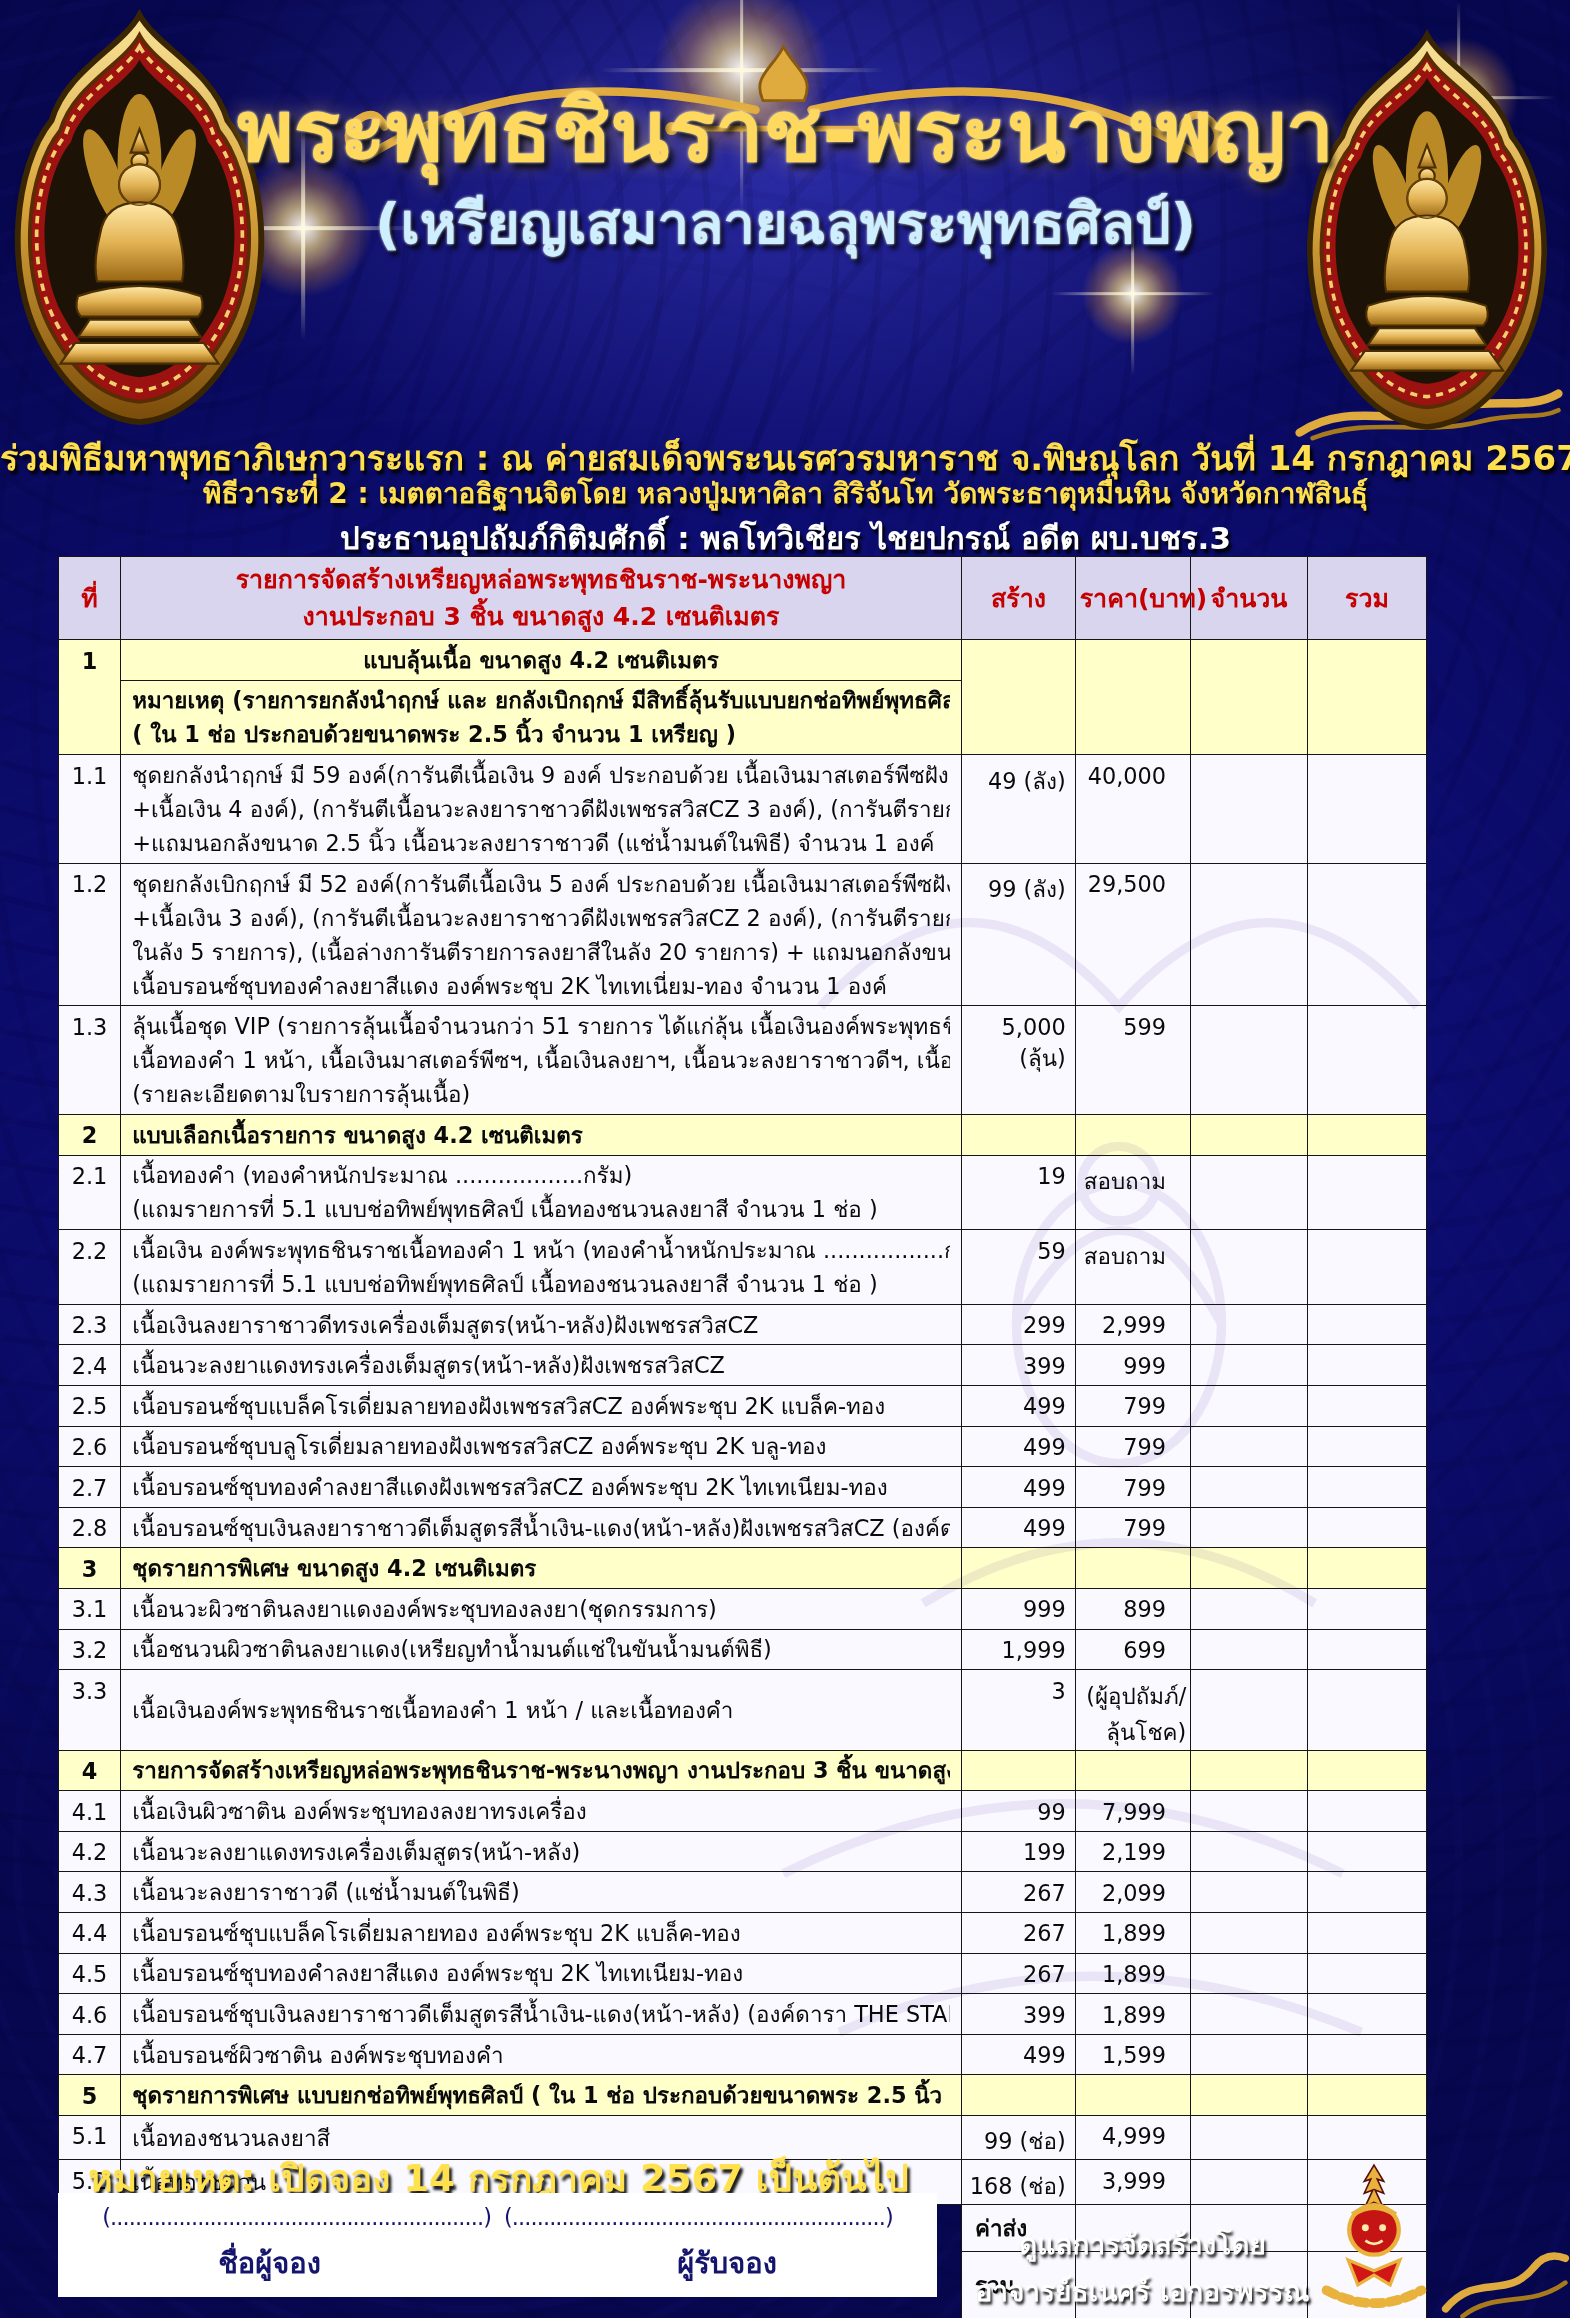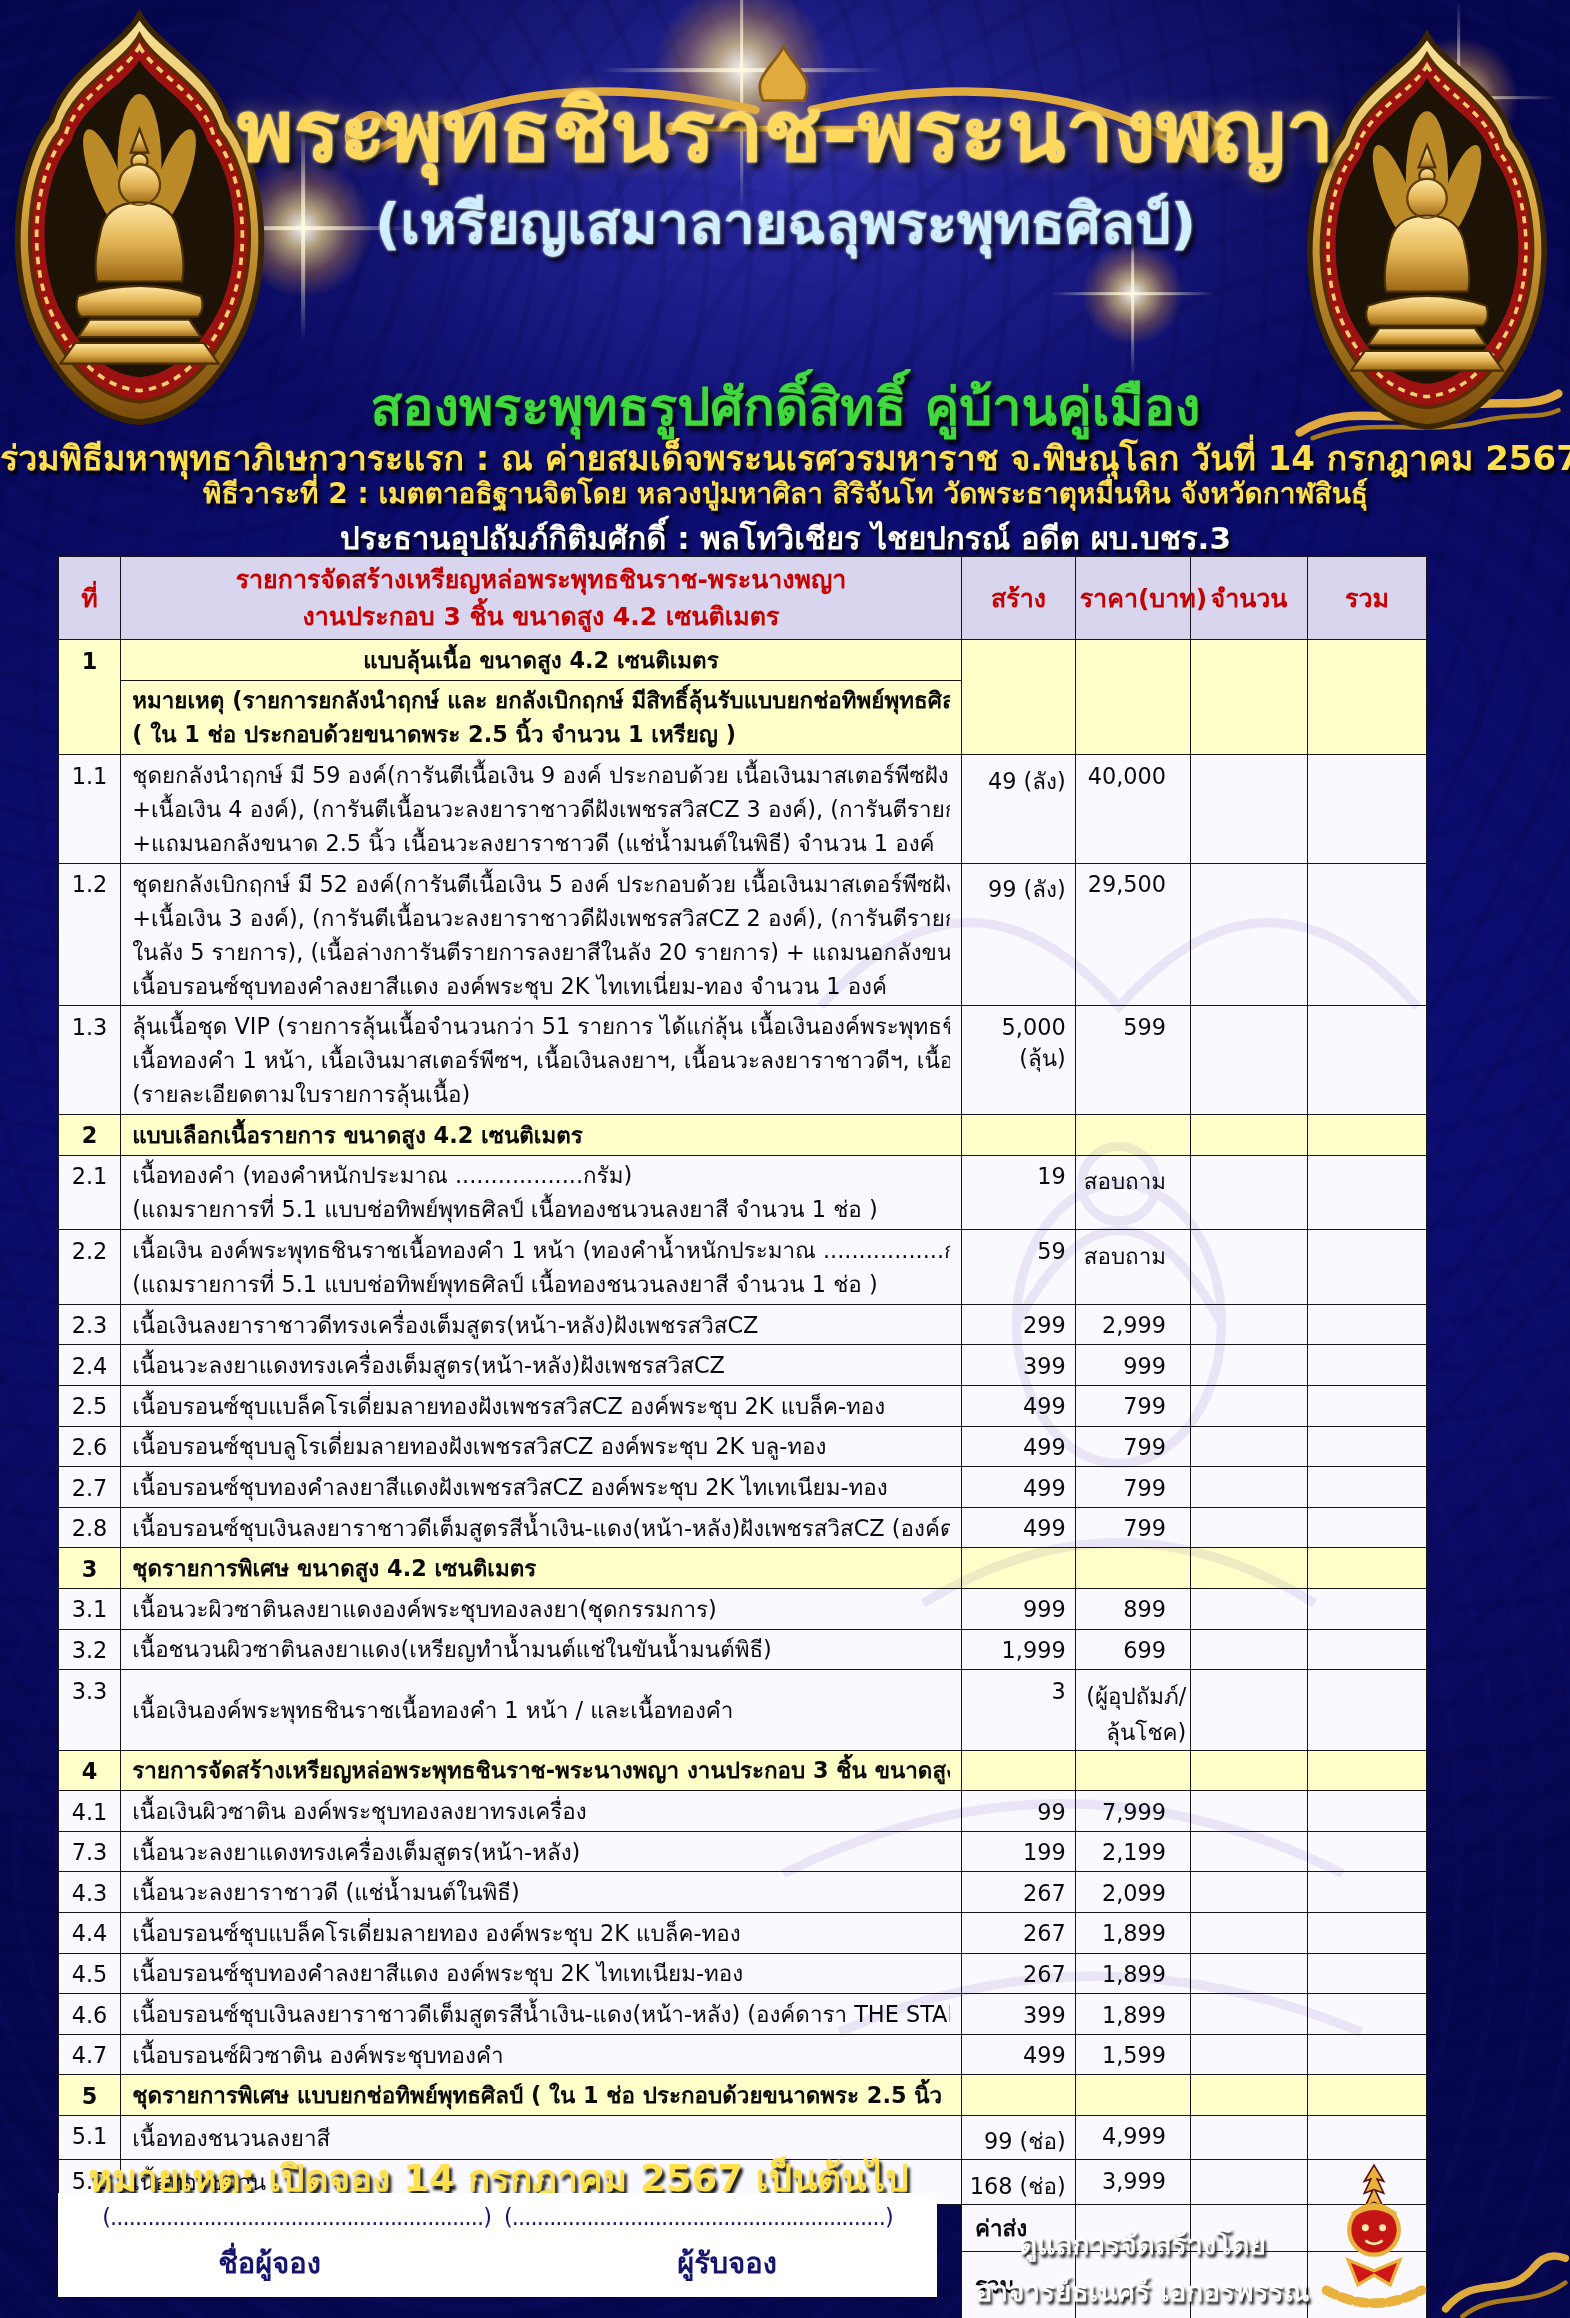--- a/index.html
+++ b/index.html
@@ -149,21 +149,20 @@
 
   <svg class="amulet amulet-left" viewBox="0 0 200 290">
     <use href="#amulet"></use>
   </svg>
   <svg class="amulet amulet-right" viewBox="0 0 200 290">
     <use href="#amulet"></use>
   </svg>
 
   <div class="hdr-text t-main">พระพุทธชินราช-พระนางพญา</div>
   <div class="hdr-text t-sub">(เหรียญเสมาลายฉลุพระพุทธศิลป์)</div>
-  <div class="hdr-text t-green">สองพระพุทธรูปศักดิ์สิทธิ์ คู่บ้านคู่เมือง</div>
   <div class="hdr-text ev1">ร่วมพิธีมหาพุทธาภิเษกวาระแรก :  ณ ค่ายสมเด็จพระนเรศวรมหาราช จ.พิษณุโลก วันที่ 14 กรกฎาคม 2567</div>
   <div class="hdr-text ev2">พิธีวาระที่ 2 :  เมตตาอธิฐานจิตโดย หลวงปู่มหาศิลา สิริจันโท วัดพระธาตุหมื่นหิน จังหวัดกาฬสินธุ์</div>
   <div class="hdr-text ev3">ประธานอุปถัมภ์กิติมศักดิ์ : พลโทวิเชียร  ไชยปกรณ์  อดีต ผบ.บชร.3</div>
 
   <div class="table-wrap">
     <table class="order-table">
       <colgroup>
         <col style="width:62px">
           <col style="width:841px">
           <col style="width:114px">
@@ -384,21 +383,21 @@
             <td class="no-cell">4.1</td>
             <td class="desc-cell">
               <div class="ln">เนื้อเงินผิวซาติน องค์พระชุบทองลงยาทรงเครื่อง</div>
             </td>
             <td class="made-cell">99</td>
             <td class="price-cell">7,999</td>
             <td class="qty-cell"></td>
             <td class="total-cell"></td>
           </tr>
           <tr class="single">
-            <td class="no-cell">7.3</td>
+            <td class="no-cell">4.2</td>
             <td class="desc-cell">
               <div class="ln">เนื้อนวะลงยาแดงทรงเครื่องเต็มสูตร(หน้า-หลัง)</div>
             </td>
             <td class="made-cell">199</td>
             <td class="price-cell">2,199</td>
             <td class="qty-cell"></td>
             <td class="total-cell"></td>
           </tr>
           <tr class="single">
             <td class="no-cell">4.3</td>

